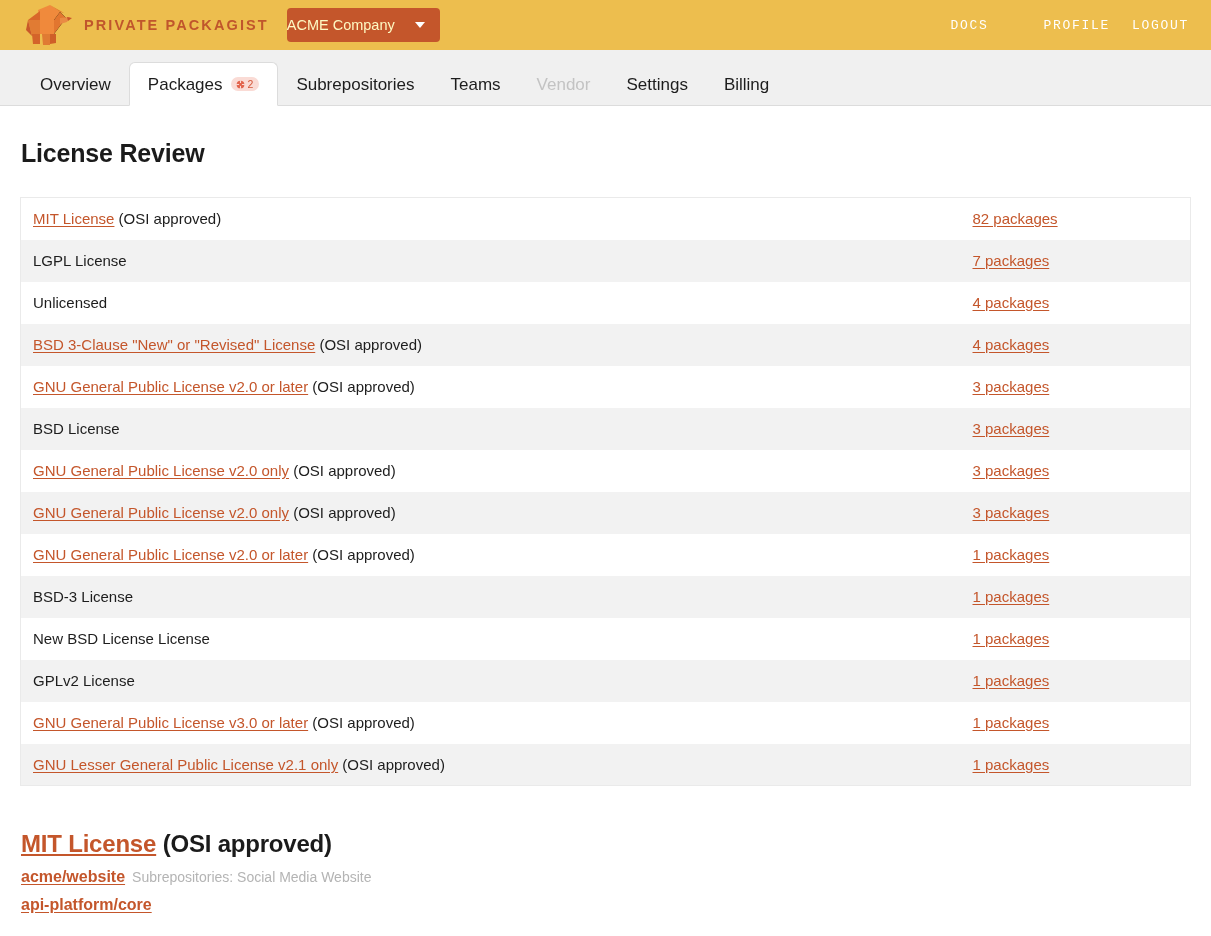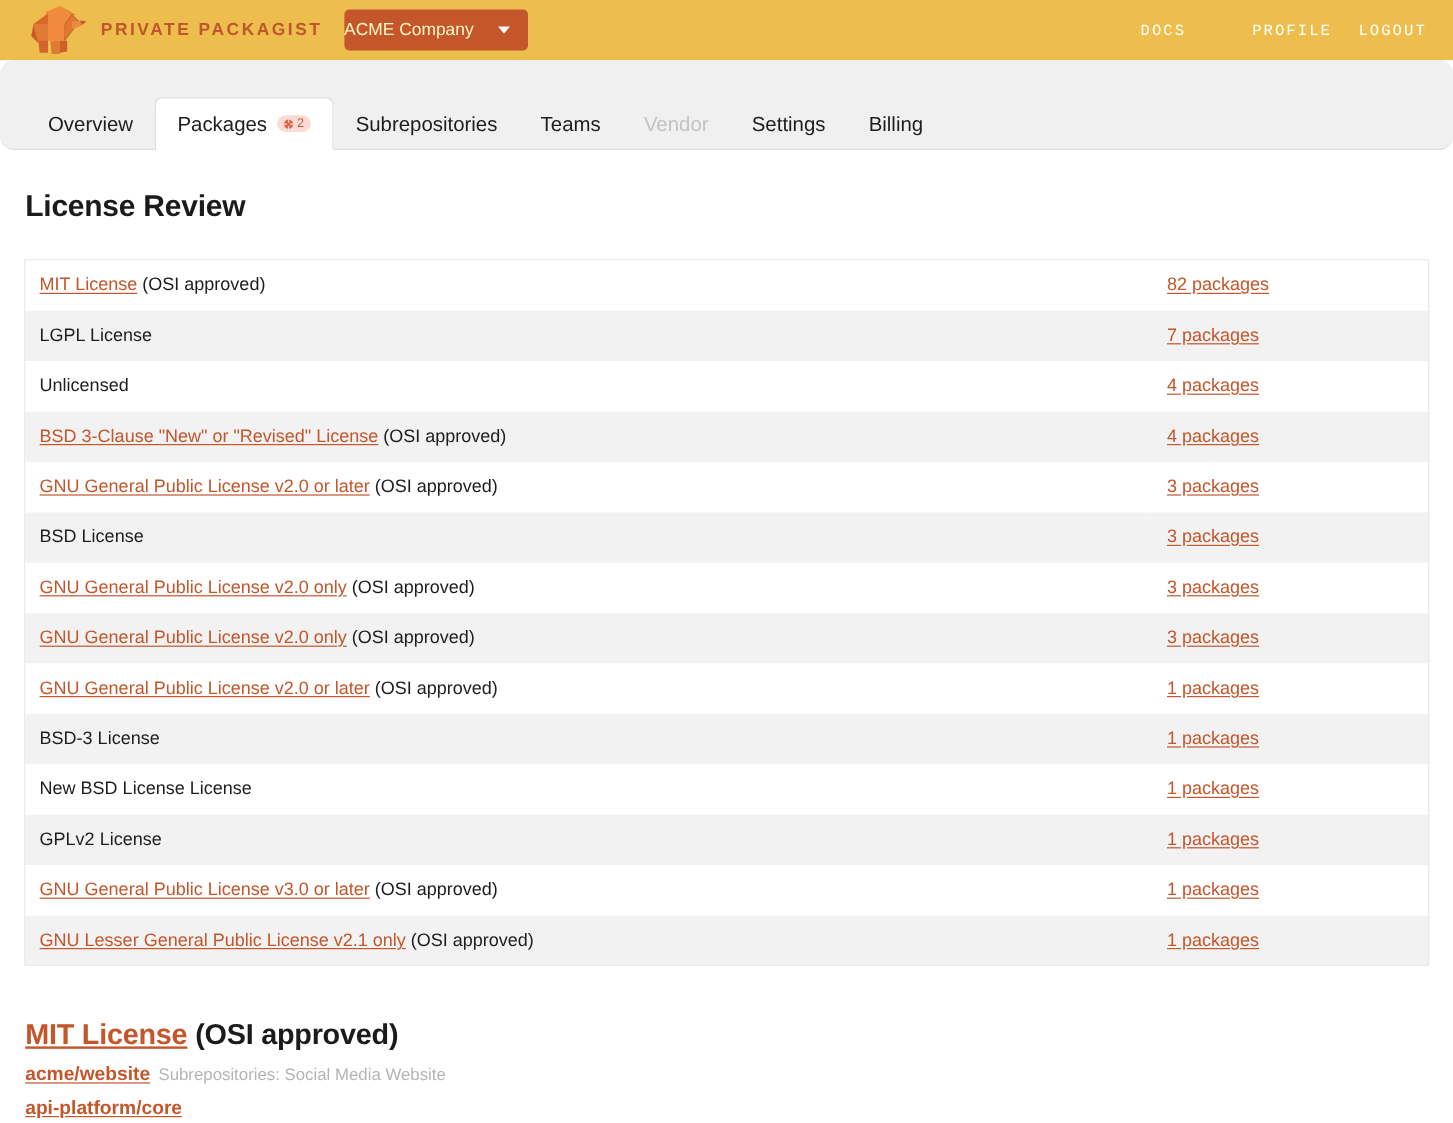--- a/index.html
+++ b/index.html
@@ -69,28 +69,27 @@
     letter-spacing: 1.7px;
     font-weight: 500;
     white-space: nowrap;
     font-family: Liberation Mono, monospace;
   }
   .nav-gap-docs { margin-right: 55px; }
   .nav-gap-profile { margin-right: 22px; }
 
   
   .tabstrip {
-    height: 75px;
+    height: 56px;
     background: #f0f0f0;
     border-bottom: 1px solid #dcdcdc;
     display: flex;
     align-items: flex-end;
     padding-left: 22px;
     position: relative;
-    border-radius: 12px;
   }
   .tab {
     position: relative;
     font-size: 17px;
     color: #1d1d1d;
     padding: 0 18px;
     height: 43px;
     line-height: 43px;
     text-decoration: none;
     display: flex;
@@ -173,21 +172,21 @@
     margin: 0;
   }
   .detail-heading a {
     color: #c4562b;
     text-decoration: underline;
     text-underline-offset: 2px;
   }
   .pkg-row {
     margin-top: 10px;
     display: flex;
-    align-items: center;
+    align-items: flex-end;
     gap: 7px;
     line-height: 1.1;
   }
   .pkg-row a {
     color: #c4562b;
     text-decoration: underline;
     text-underline-offset: 2px;
     font-size: 16px;
     font-weight: bold;
   }

